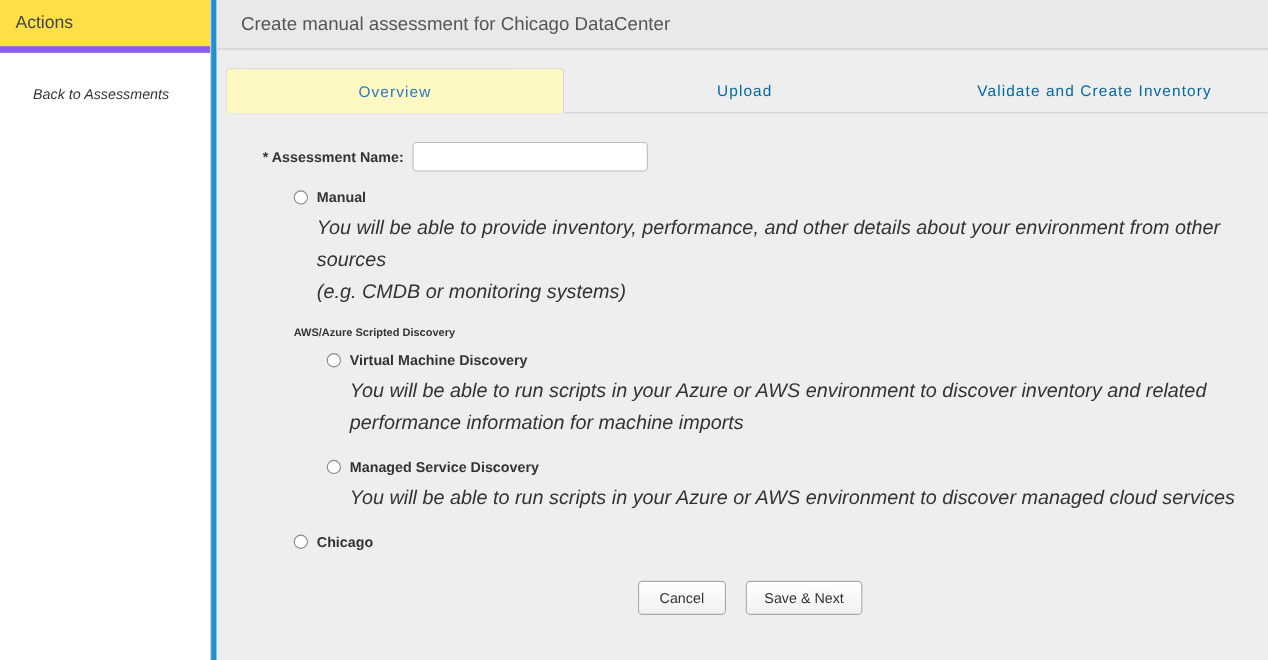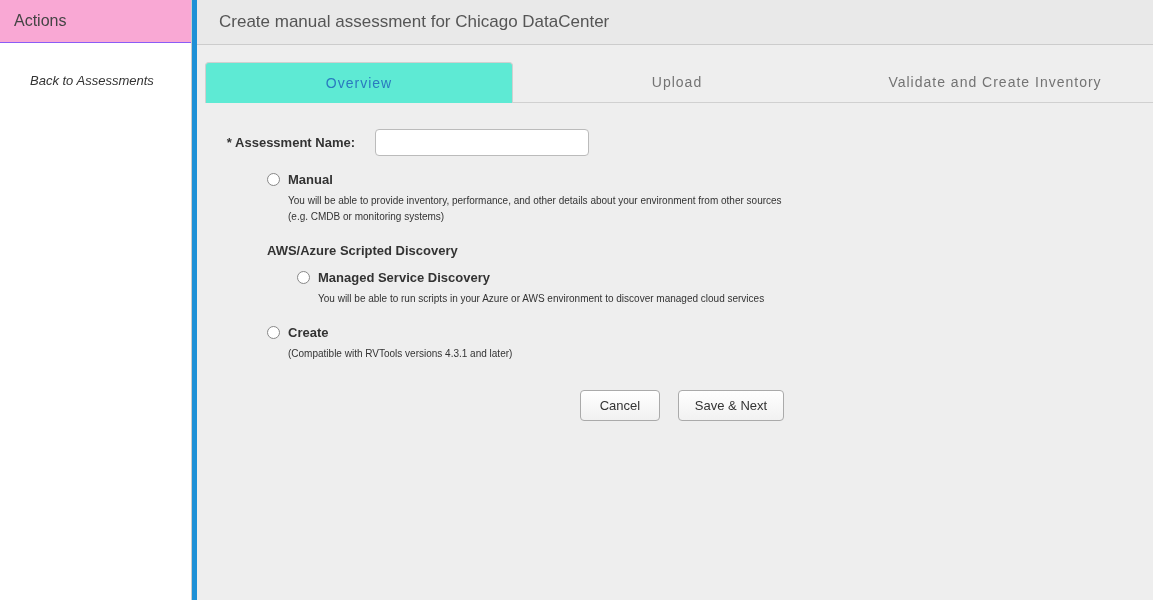--- a/index.html
+++ b/index.html
@@ -21,22 +21,22 @@
     width: 100%;
     height: 100%;
   }
   .sidebar {
     width: 192px;
     border-right: 1px solid #ccc;
     background: #fff;
     flex-shrink: 0;
   }
   .sidebar-header {
-    background: #f9a8d4;
-    border-bottom: 1px solid #8b5cf6;
+    background: #fde047;
+    border-bottom: 6px solid #8b5cf6;
     padding: 12px 14px;
     font-size: 16px;
     color: #444;
   }
   .sidebar-body {
     padding: 30px;
     font-style: italic;
   }
   .sidebar-link {
     color: #333;
@@ -67,49 +67,49 @@
   .tabs {
     display: flex;
     border-bottom: 1px solid #d0d0d0;
   }
   .tab {
     flex: 0 0 308px;
     text-align: center;
     padding: 12px 0;
     font-size: 14px;
     letter-spacing: 1px;
-    color: #737373;
+    color: #0369a1;
     border: 1px solid transparent;
     border-bottom: none;
     border-radius: 4px 4px 0 0;
     margin-right: 10px;
     cursor: default;
   }
   .tab.active {
-    background: #5eead4;
+    background: #fef9c3;
     color: #2a7abf;
     border-color: #d0d0d0;
     position: relative;
     top: 1px;
   }
   .form-area {
     padding: 26px 28px 0 28px;
   }
   .row {
     display: flex;
     align-items: center;
     margin-bottom: 16px;
   }
   .label {
     width: 150px;
     text-align: right;
     font-weight: bold;
     font-size: 13px;
     color: #333;
-    padding-right: 20px;
+    padding-right: 8px;
   }
   .text-input {
     width: 214px;
     height: 27px;
     border: 1px solid #bbb;
     border-radius: 4px;
     padding: 2px 6px;
     font-size: 13px;
   }
   .upload-type-label {
@@ -141,29 +141,30 @@
     background: #fff;
   }
   .option-title {
     font-weight: bold;
     font-size: 13px;
     color: #333;
     text-align: right;
   }
   .option-desc {
     margin-left: 21px;
-    font-size: 10px;
+    font-size: 18px;
     color: #333;
     line-height: 1.6;
+    font-style: italic;
   }
   .group-heading {
     font-weight: bold;
     margin-left: 42px;
     margin-bottom: 12px;
-    font-size: 13px;
+    font-size: 10px;
   }
   .button-row {
     display: flex;
     justify-content: center;
     gap: 18px;
     margin-top: 28px;
   }
   .btn {
     min-width: 80px;
     padding: 7px 16px;
@@ -211,35 +212,41 @@
         <div class="option-head">
           <input type="radio" name="uploadType" class="radio" style="">
           <span class="option-title">Manual</span>
         </div>
         <div class="option-desc">You will be able to provide inventory, performance, and other details about your environment from other sources</div>
         <div class="option-desc">(e.g. CMDB or monitoring systems)</div>
       </div>
 
       <div class="group-heading">AWS/Azure Scripted Discovery</div>
 
-
       <div class="option-block indented">
         <div class="option-head">
           <input type="radio" name="uploadType" class="radio" style="">
+          <span class="option-title">Virtual Machine Discovery</span>
+        </div>
+        <div class="option-desc">You will be able to run scripts in your Azure or AWS environment to discover inventory and related performance information for machine imports</div>
+      </div>
+
+      <div class="option-block indented">
+        <div class="option-head">
+          <input type="radio" name="uploadType" class="radio" style="">
           <span class="option-title">Managed Service Discovery</span>
         </div>
         <div class="option-desc">You will be able to run scripts in your Azure or AWS environment to discover managed cloud services</div>
       </div>
 
       <div class="option-block">
         <div class="option-head">
           <input type="radio" name="uploadType" class="radio" style="">
-          <span class="option-title">Create</span>
-        </div>
-        <div class="option-desc">(Compatible with RVTools versions 4.3.1 and later)</div>
+          <span class="option-title">Chicago</span>
+        </div>
       </div>
 
       <div class="button-row">
         <button class="btn">Cancel</button>
         <button class="btn">Save &amp; Next</button>
       </div>
 
     </div>
   </div>
 </div>

